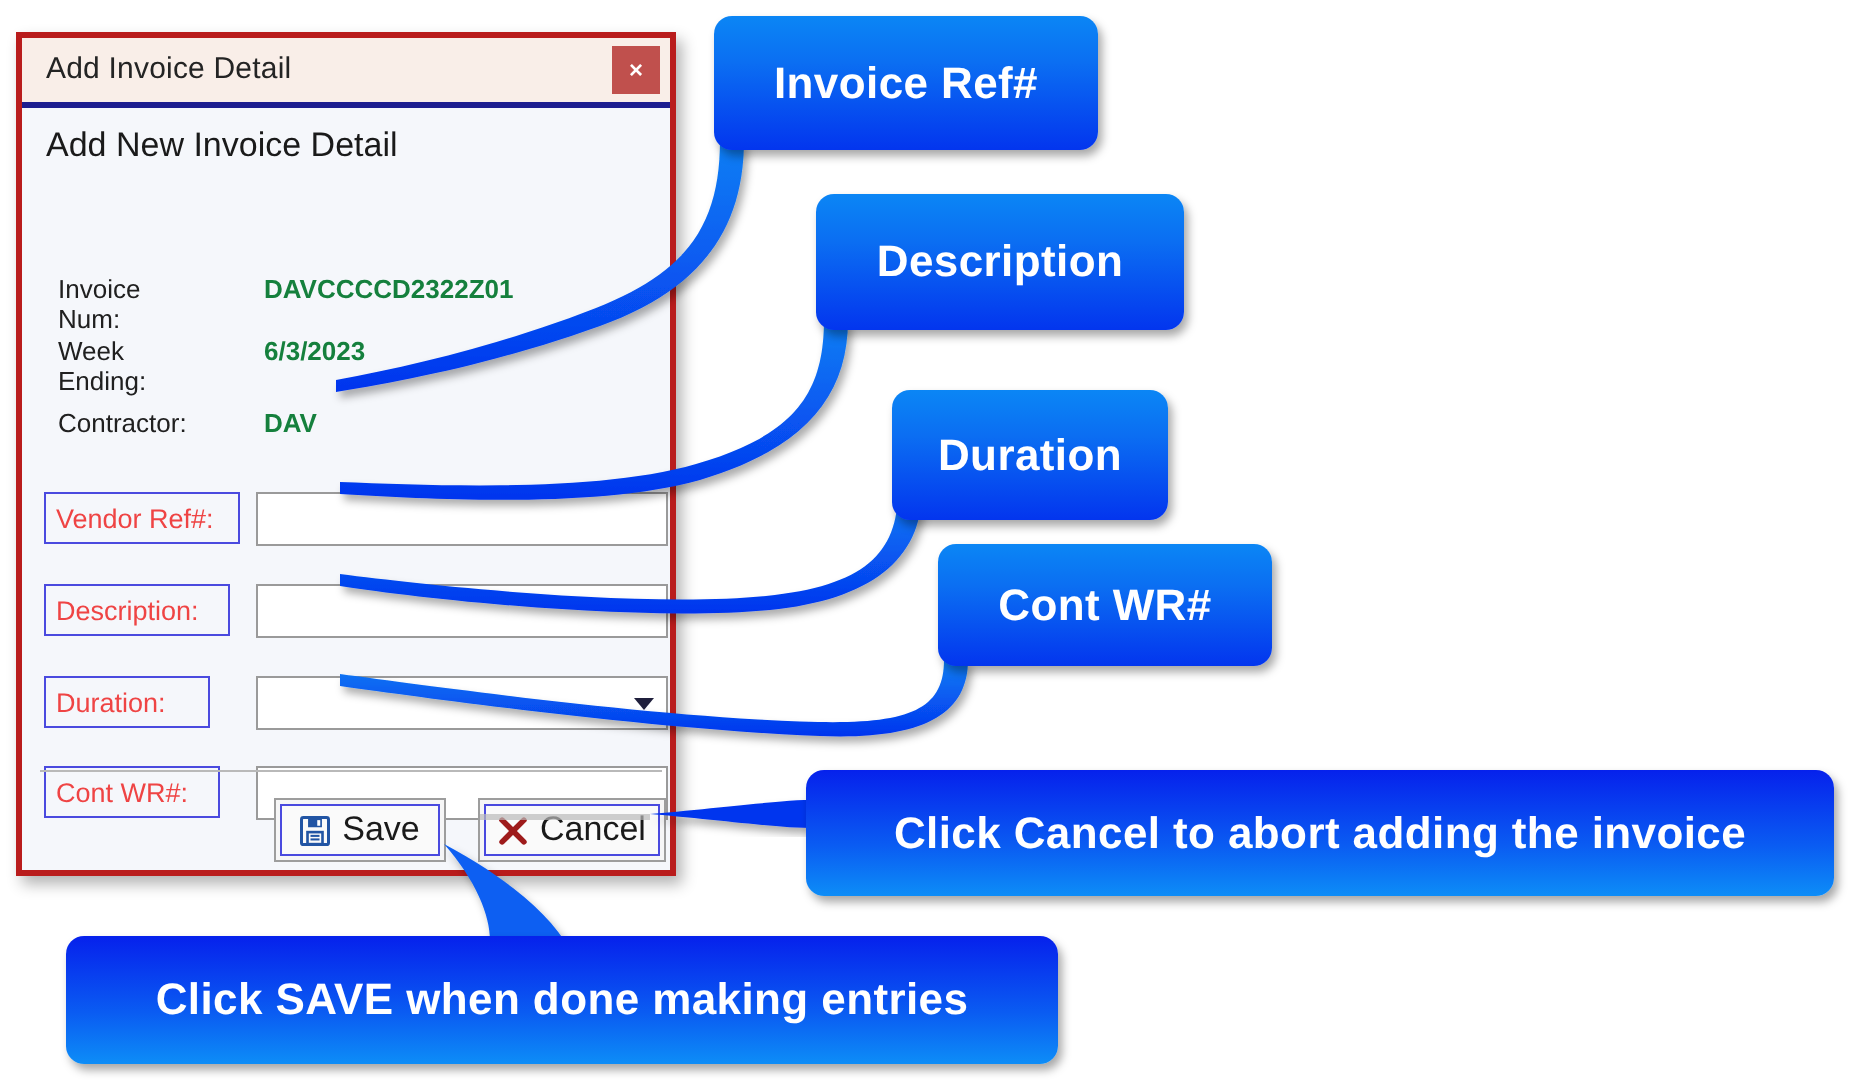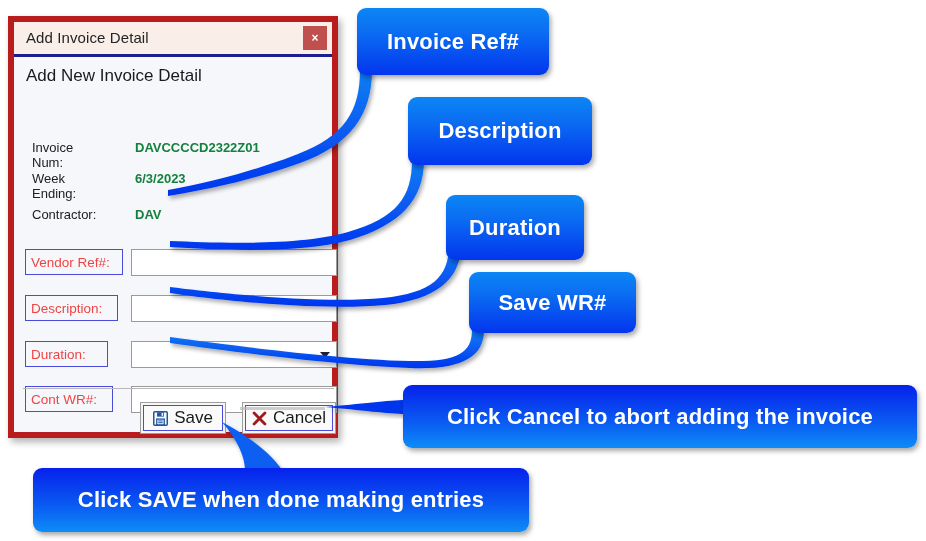--- a/index.html
+++ b/index.html
@@ -16,21 +16,21 @@
   }
 
   
   #dialog {
     position: absolute;
     left: 8px;
     top: 16px;
     width: 330px;
     height: 422px;
     background: #f5f7fb;
-    border: 6px solid #b91c1c;
+    border: 3px solid #b91c1c;
     box-sizing: border-box;
     box-shadow: 3px 4px 7px rgba(0,0,0,0.30);
     z-index: 5;
   }
 
   #titlebar {
     position: relative;
     height: 35px;
     background: #f9eee8;
     border-bottom: 3px solid #1d1d8f;
@@ -331,21 +331,21 @@
 
 <div class="callout cg-down" id="co-desc">
   <span class="co-text">Description</span>
 </div>
 
 <div class="callout cg-down" id="co-dur">
   <span class="co-text">Duration</span>
 </div>
 
 <div class="callout cg-down" id="co-cont">
-  <span class="co-text">Save WR#</span>
+  <span class="co-text">Cont WR#</span>
 </div>
 
 <div class="callout cg-up" id="co-cancel">
   <span class="co-text">Click Cancel to abort adding the invoice</span>
 </div>
 
 <div class="callout cg-up" id="co-save">
   <span class="co-text">Click SAVE when done making entries</span>
 </div>
 

